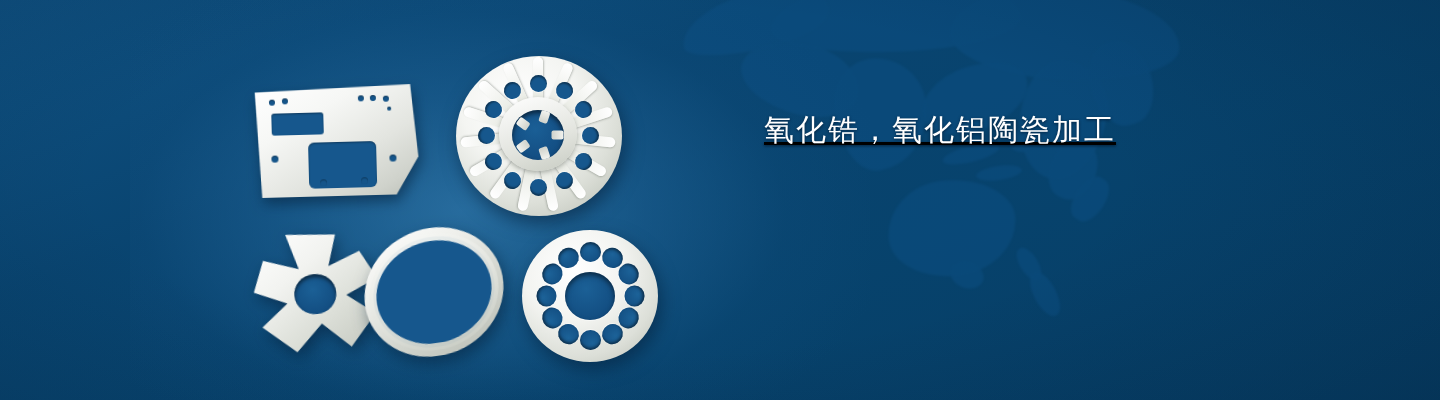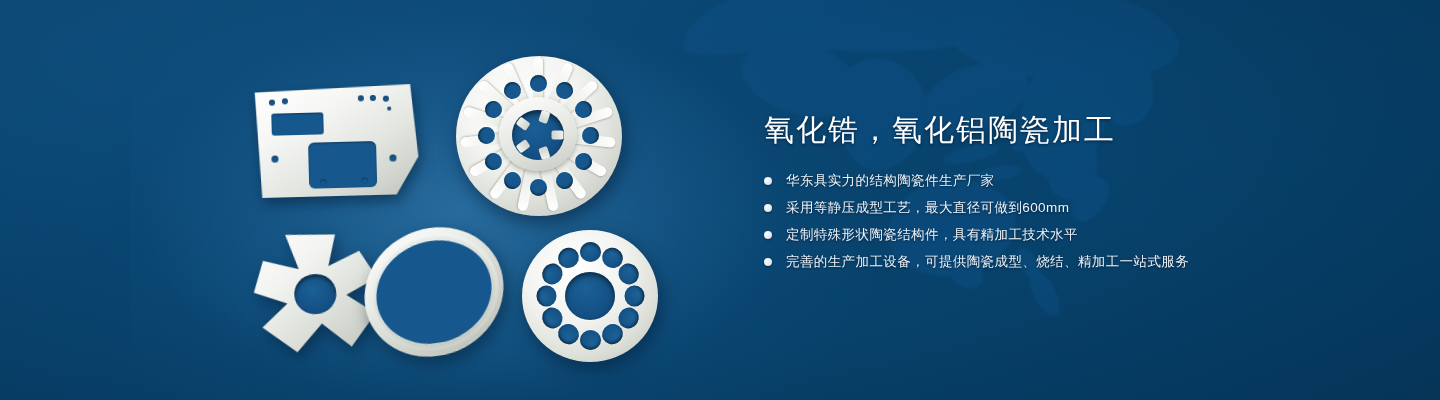--- a/index.html
+++ b/index.html
@@ -228,20 +228,21 @@
     border-radius:50%;
     background:radial-gradient(circle at 42% 35%,#1c6298,#114a7d);
     box-shadow:inset 0 2px 3px rgba(0,0,0,.45), 0 1px 0 rgba(255,255,255,.5);
   }
 
   
   .copy{
     position:absolute;
     left:764px; top:110px;
     width:600px;
+    text-decoration:underline;
   }
   .headline{
     margin:0;
     font-size:30px;
     line-height:40px;
     font-weight:400;
     letter-spacing:2px;
     color:#ffffff;
     text-shadow:0 1px 3px rgba(0,20,42,.75);
     white-space:nowrap;
@@ -390,33 +391,15 @@
         <div class="ann-hole" style="transform:rotate(300deg) translateY(-44px);"></div>
         <div class="ann-hole" style="transform:rotate(330deg) translateY(-44px);"></div>
       </div>
       <div class="ann-bore"></div>
     </div>
 
   </div>
 
   <div class="copy">
     <h1 class="headline">氧化锆，氧化铝陶瓷加工</h1>
-    <ul class="bullets">
-      <li>
-        <span class="dot"></span>
-        <span>华东具实力的结构陶瓷件生产厂家</span>
-      </li>
-      <li>
-        <span class="dot"></span>
-        <span>采用等静压成型工艺，最大直径可做到600mm</span>
-      </li>
-      <li>
-        <span class="dot"></span>
-        <span>定制特殊形状陶瓷结构件，具有精加工技术水平</span>
-      </li>
-      <li>
-        <span class="dot"></span>
-        <span>完善的生产加工设备，可提供陶瓷成型、烧结、精加工一站式服务</span>
-      </li>
-    </ul>
   </div>
 
 </div>
 
 </body></html>

